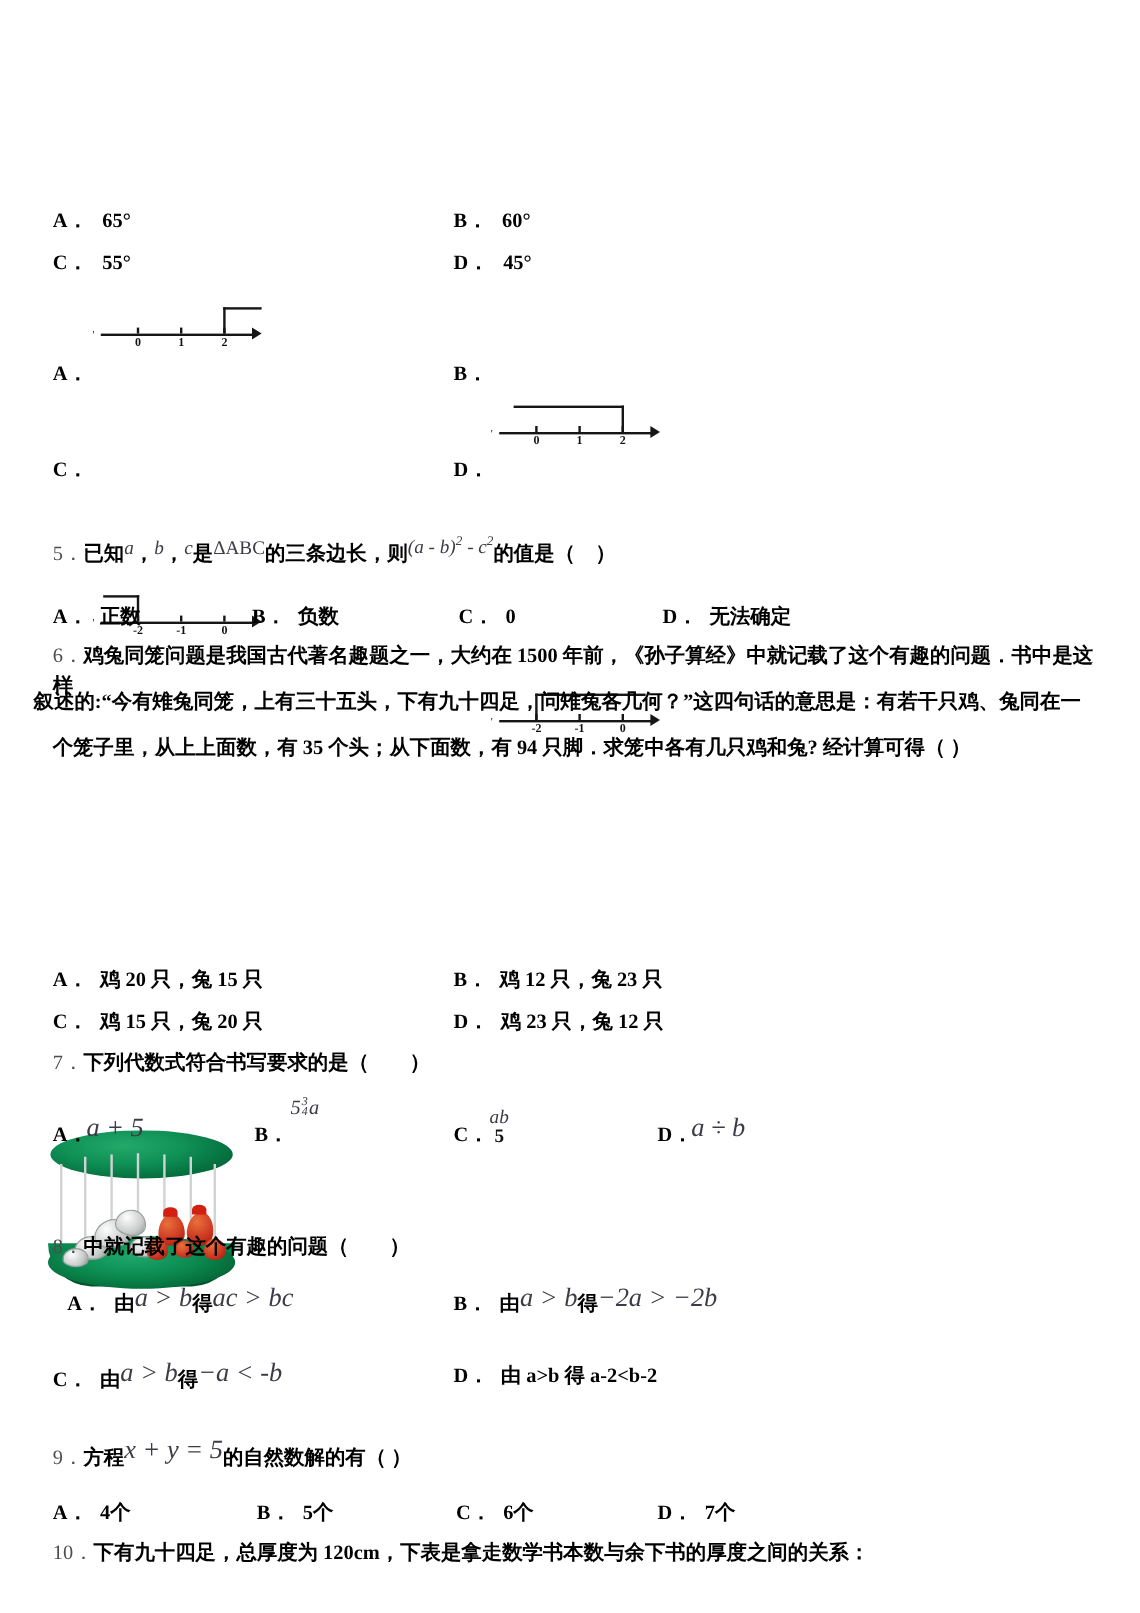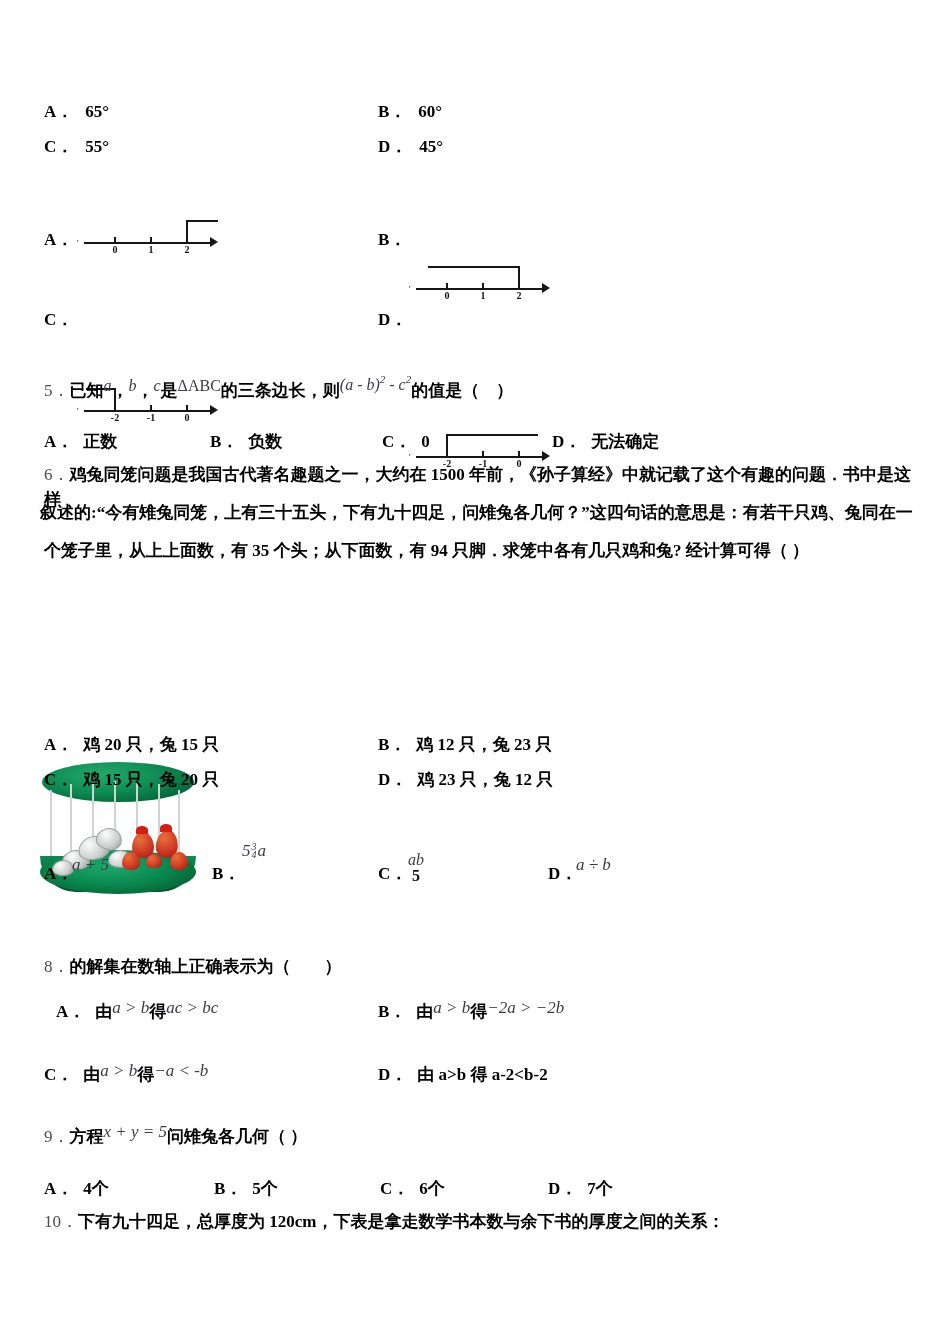--- a/index.html
+++ b/index.html
@@ -15,21 +15,21 @@
     position: relative;
     overflow: hidden;
   }
   .page {
     position: relative;
     width: 950px;
     height: 1344px;
     padding: 0;
     box-sizing: border-box;
   }
-  .abs { position: absolute; }
+  .abs { position: absolute; margin-top: 36px; }
 
   
   .opt-label {
     font-weight: bold;
     font-family: "Liberation Serif", serif;
     font-size: 17px;
   }
   .opt-text {
     font-weight: bold;
     font-size: 17px;
@@ -44,21 +44,21 @@
   .q-num {
     font-weight: normal;
     color: #4d4d4d;
     font-size: 17px;
   }
 
   
   .mi {
     font-family: "Liberation Serif", "DejaVu Serif", serif;
     font-style: italic;
-    font-size: 17px;
+    font-size: 22px;
     font-weight: normal;
     color: #3c3c46;
   }
   .sup {
     font-size: 11px;
     vertical-align: super;
     font-style: italic;
   }
 
   
@@ -311,21 +311,21 @@
     <span class="opt-text" style="margin-left:6px;">0</span>
   </div>
   <div class="abs" style="left:552px; top:430px;">
     <span class="opt-label">D．</span>
     <span class="opt-text" style="margin-left:6px;">无法确定</span>
   </div>
 
   <div class="abs q-line" style="left:44px; top:463px; width:878px;">
     <span class="q-num">6．</span><span>鸡兔同笼问题是我国古代著名趣题之一，大约在 1500 年前，《孙子算经》中就记载了这个有趣的问题．书中是这样</span>
   </div>
-  <div class="abs q-line" style="left:40px; top:501px; width:878px;">
+  <div class="abs q-line" style="left:28px; top:501px; width:878px;">
     <span>叙述的:“今有雉兔同笼，上有三十五头，下有九十四足，问雉兔各几何？”这四句话的意思是：有若干只鸡、兔同在一</span>
   </div>
   <div class="abs q-line" style="left:44px; top:539px; width:878px;">
     <span>个笼子里，从上上面数，有 35 个头；从下面数，有 94 只脚．求笼中各有几只鸡和兔? 经计算可得（ ）</span>
   </div>
 
   <div class="abs cage" style="left:36px; top:574px;">
     <div class="cage-top-rim"></div>
     <div class="cage-top"></div>
     <div class="bar" style="left:14px; top:32px; height:76px;"></div>
@@ -364,20 +364,23 @@
   </div>
   <div class="abs" style="left:44px; top:768px;">
     <span class="opt-label">C．</span>
     <span class="opt-text" style="margin-left:6px;">鸡 15 只，兔 20 只</span>
   </div>
   <div class="abs" style="left:378px; top:768px;">
     <span class="opt-label">D．</span>
     <span class="opt-text" style="margin-left:6px;">鸡 23 只，兔 12 只</span>
   </div>
 
+  <div class="abs q-line" style="left:44px; top:802px; width:860px;">
+    <span class="q-num">7．</span><span>下列代数式符合书写要求的是（　　）</span>
+  </div>
 
   <div class="abs" style="left:44px; top:862px;">
     <span class="opt-label">A．</span>
   </div>
   <div class="abs mi" style="left:72px; top:855px;">a + 5</div>
 
   <div class="abs" style="left:212px; top:862px;">
     <span class="opt-label">B．</span>
   </div>
   <div class="abs mixfrac" style="left:242px; top:841px;">
@@ -394,21 +397,21 @@
     <span class="num">ab</span>
     <span class="den">5</span>
   </div>
 
   <div class="abs" style="left:548px; top:862px;">
     <span class="opt-label">D．</span>
   </div>
   <div class="abs mi" style="left:576px; top:855px;">a ÷ b</div>
 
   <div class="abs q-line" style="left:44px; top:955px; width:860px;">
-    <span class="q-num">8．</span><span>的解集在数轴上正确表示为（　　）</span>
+    <span class="q-num">8．</span><span>中就记载了这个有趣的问题（　　）</span>
   </div>
 
   <div class="abs" style="left:56px; top:1000px;">
     <span class="opt-label">A．</span>
     <span class="opt-text" style="margin-left:6px;">由</span><span class="mi" style="position:relative;top:-4px;">a &gt; b</span><span class="opt-text">得</span><span class="mi" style="position:relative;top:-4px;">ac &gt; bc</span>
   </div>
 
   <div class="abs" style="left:378px; top:1000px;">
     <span class="opt-label">B．</span>
     <span class="opt-text" style="margin-left:6px;">由</span><span class="mi" style="position:relative;top:-4px;">a &gt; b</span><span class="opt-text">得</span><span class="mi" style="position:relative;top:-4px;">−2a &gt; −2b</span>
@@ -418,21 +421,21 @@
     <span class="opt-label">C．</span>
     <span class="opt-text" style="margin-left:6px;">由</span><span class="mi" style="position:relative;top:-4px;">a &gt; b</span><span class="opt-text">得</span><span class="mi" style="position:relative;top:-4px;">−a &lt; -b</span>
   </div>
 
   <div class="abs" style="left:378px; top:1063px;">
     <span class="opt-label">D．</span>
     <span class="opt-text" style="margin-left:6px;">由 a&gt;b 得 a-2&lt;b-2</span>
   </div>
 
   <div class="abs q-line" style="left:44px; top:1125px; width:860px;">
-    <span class="q-num">9．</span><span>方程</span><span class="mi" style="position:relative;top:-5px;">x + y = 5</span><span>问雉兔各几何（ ）</span>
+    <span class="q-num">9．</span><span>方程</span><span class="mi" style="position:relative;top:-5px;">x + y = 5</span><span>的自然数解的有（ ）</span>
   </div>
 
   <div class="abs" style="left:44px; top:1177px;">
     <span class="opt-label">A．</span>
     <span class="opt-text" style="margin-left:6px;">4个</span>
   </div>
   <div class="abs" style="left:214px; top:1177px;">
     <span class="opt-label">B．</span>
     <span class="opt-text" style="margin-left:6px;">5个</span>
   </div>

